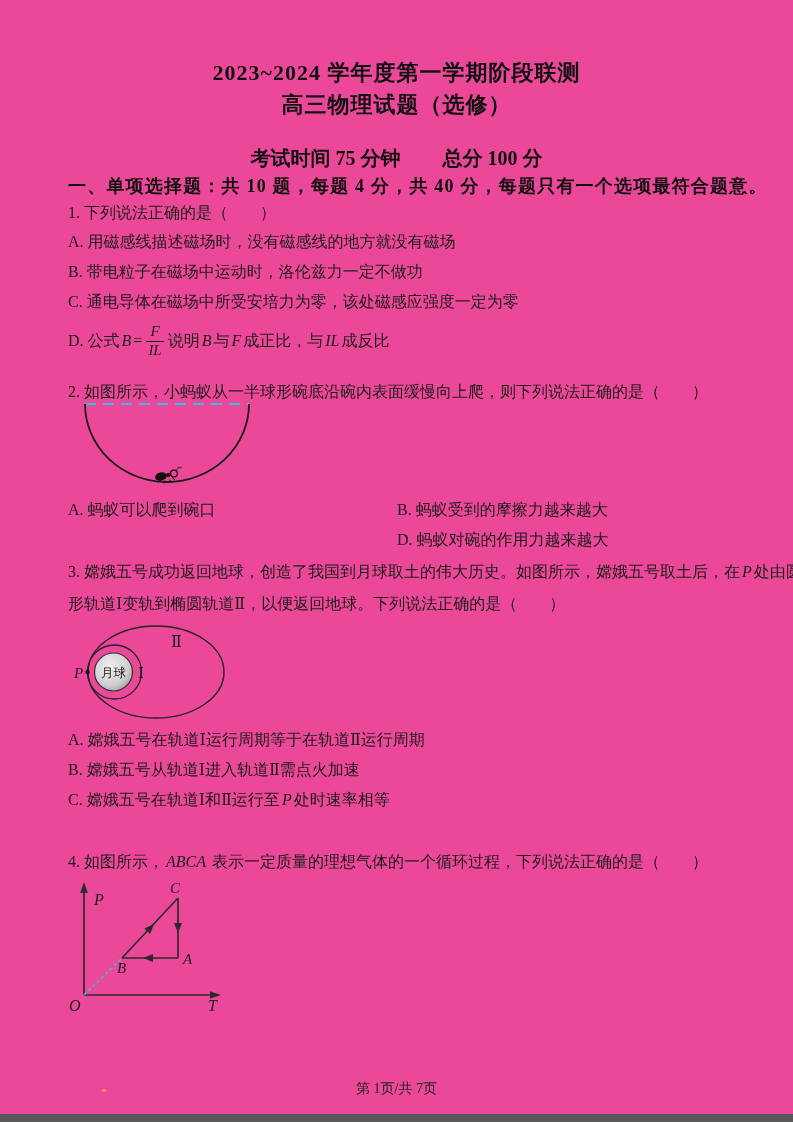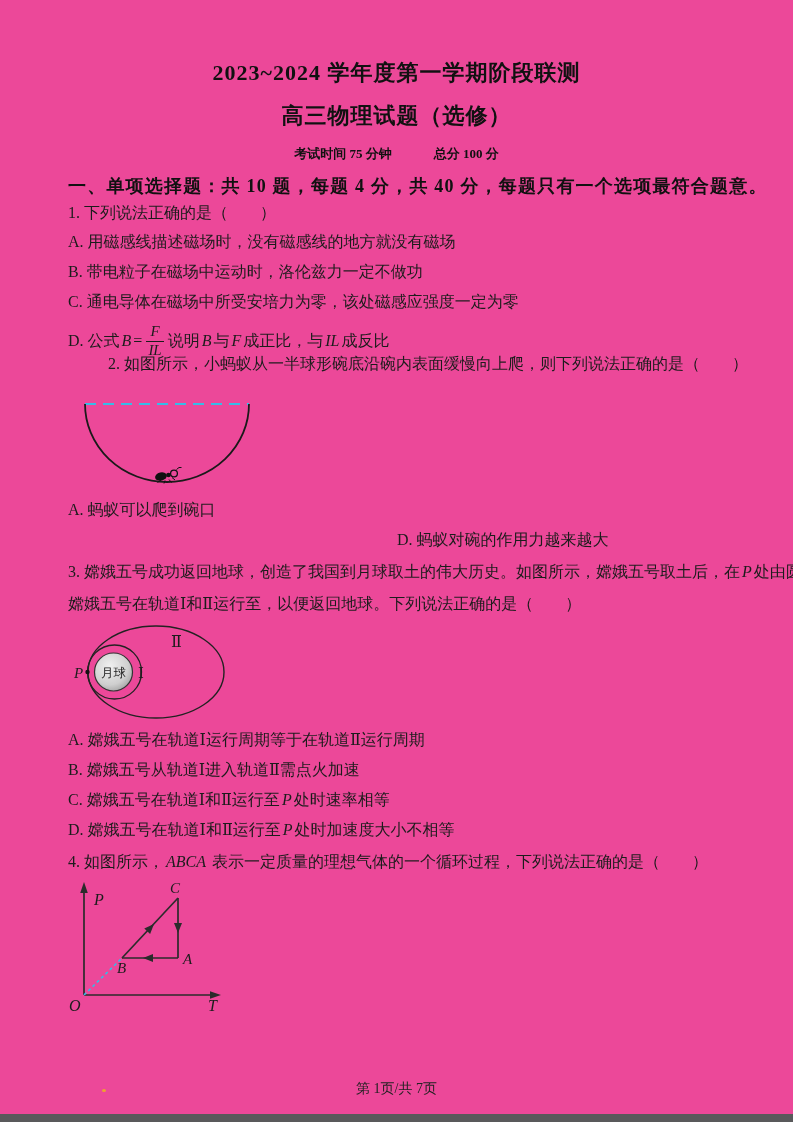--- a/index.html
+++ b/index.html
@@ -7,42 +7,42 @@
     position:relative;
     width:793px;height:1122px;
     background:#ec4899;
     font-family:"Liberation Serif","DejaVu Serif",serif;
     color:#1c1c1c;
     overflow:hidden;
   }
   .abs{position:absolute;white-space:nowrap;}
   .center{left:0;right:0;text-align:center;}
   .title{font-size:22px;font-weight:700;letter-spacing:1px;color:#111;}
-  .info{font-size:13px;font-weight:700;color:#111;}
+  .info{font-size:20px;font-weight:700;color:#111;}
   .info .gap{display:inline-block;width:42px;}
   .section-h{left:68px;font-size:18px;font-weight:700;letter-spacing:1.2px;color:#111;}
   .bodyline{left:68px;font-size:16px;line-height:24px;}
   .col2{left:397px;}
   .ital{font-style:italic;font-family:"Liberation Serif","DejaVu Serif",serif;padding:0 2px;}
   .formula-line{left:68px;top:318px;height:46px;display:flex;align-items:center;font-size:16px;}
   .frac{display:inline-block;vertical-align:middle;text-align:center;margin:0 4px;font-size:15px;line-height:1.05;}
   .frac .num{display:block;border-bottom:1.4px solid #1c1c1c;padding:0 4px 1px;}
   .frac .den{display:block;padding-top:1px;}
   .footer{left:0;right:0;top:1080px;text-align:center;font-size:14px;color:#222;}
   .bottom-bar{position:absolute;left:0;right:0;top:1114px;height:8px;background:#59595b;}
   .speck{position:absolute;left:102px;top:1089px;width:4px;height:3px;background:#f0a030;border-radius:50%;}
   svg text{font-family:"Liberation Serif","DejaVu Serif",serif;fill:#1c1c1c;}
 </style>
 </head>
 <body>
 
 <div class="page">
 
   <div class="abs center title" style="top:58px;">2023~2024 学年度第一学期阶段联测</div>
-  <div class="abs center title" style="top:101px;">高三物理试题（选修）</div>
+  <div class="abs center title" style="top:90px;">高三物理试题（选修）</div>
   <div class="abs center info" style="top:145px;">
     <span>考试时间 75 分钟</span><span class="gap"></span><span>总分 100 分</span>
   </div>
 
   <div class="abs section-h" style="top:174px;">一、单项选择题：共 10 题，每题 4 分，共 40 分，每题只有一个选项最符合题意。</div>
 
   <div class="abs bodyline" style="top:201px;">1. 下列说法正确的是（　　）</div>
   <div class="abs bodyline" style="top:230px;">A. 用磁感线描述磁场时，没有磁感线的地方就没有磁场</div>
   <div class="abs bodyline" style="top:260px;">B. 带电粒子在磁场中运动时，洛伦兹力一定不做功</div>
   <div class="abs bodyline" style="top:290px;">C. 通电导体在磁场中所受安培力为零，该处磁感应强度一定为零</div>
@@ -57,43 +57,44 @@
     </span>
     <span>说明</span>
     <span class="ital">B</span>
     <span>与</span>
     <span class="ital">F</span>
     <span>成正比，与</span>
     <span class="ital">IL</span>
     <span>成反比</span>
   </div>
 
-  <div class="abs bodyline" style="top:352px;margin-left:40px;">2. 如图所示，小蚂蚁从一半球形碗底沿碗内表面缓慢向上爬，则下列说法正确的是（　　）</div>
+  <div class="abs bodyline" style="top:380px;">2. 如图所示，小蚂蚁从一半球形碗底沿碗内表面缓慢向上爬，则下列说法正确的是（　　）</div>
 
   <div class="abs" style="left:81px;top:399px;">
     <svg width="172" height="92" viewBox="0 0 172 92">
       <line x1="4" y1="5" x2="168" y2="5" stroke="#35bce8" stroke-width="2.2" stroke-dasharray="11 7"></line>
       <path d="M 4 5 A 82 78 0 0 0 168 5" fill="none" stroke="#1a1a1a" stroke-width="1.8"></path>
       <g>
         <ellipse cx="80" cy="77.5" rx="6" ry="4" fill="#111" transform="rotate(-14 80 77.5)"></ellipse>
         <circle cx="87.5" cy="76" r="2.3" fill="#111"></circle>
         <circle cx="93" cy="74.5" r="3.4" fill="none" stroke="#111" stroke-width="1.3"></circle>
         <path d="M95.5 70.5 q2.5 -3 5 -2" fill="none" stroke="#111" stroke-width="1"></path>
         <path d="M80 81 l-3.5 2.5 M84 81.5 l-1 3 M88 80.5 l2.5 3 M91 78.5 l3 2.5" fill="none" stroke="#111" stroke-width="1"></path>
       </g>
     </svg>
   </div>
 
   <div class="abs bodyline" style="top:498px;">A. 蚂蚁可以爬到碗口</div>
+  <div class="abs bodyline col2" style="top:498px;">B. 蚂蚁受到的摩擦力越来越大</div>
   <div class="abs bodyline col2" style="top:528px;">D. 蚂蚁对碗的作用力越来越大</div>
 
   <div class="abs bodyline" style="top:560px;">
     <span>3. 嫦娥五号成功返回地球，创造了我国到月球取土的伟大历史。如图所示，嫦娥五号取土后，在</span><span class="ital">P</span><span>处由圆</span>
   </div>
-  <div class="abs bodyline" style="top:592px;">嫦娥五号在轨道Ⅰ和Ⅱ运行至，以便返回地球。下列说法正确的是（　　）</div>
+  <div class="abs bodyline" style="top:592px;">形轨道Ⅰ变轨到椭圆轨道Ⅱ，以便返回地球。下列说法正确的是（　　）</div>
 
   <div class="abs" style="left:71px;top:622px;">
     <svg width="160" height="102" viewBox="0 0 160 102">
       <defs>
         <radialGradient id="moonGrad" cx="40%" cy="35%" r="75%">
           <stop offset="0%" stop-color="#f0f0f0"></stop>
           <stop offset="65%" stop-color="#cfcfcf"></stop>
           <stop offset="100%" stop-color="#9a9a9a"></stop>
         </radialGradient>
       </defs>
@@ -105,23 +106,20 @@
       <text x="42.5" y="54.5" font-size="12.5" text-anchor="middle">月球</text>
       <text x="67" y="56" font-size="15">Ⅰ</text>
       <text x="100" y="25" font-size="16">Ⅱ</text>
     </svg>
   </div>
 
   <div class="abs bodyline" style="top:728px;">A. 嫦娥五号在轨道Ⅰ运行周期等于在轨道Ⅱ运行周期</div>
   <div class="abs bodyline" style="top:758px;">B. 嫦娥五号从轨道Ⅰ进入轨道Ⅱ需点火加速</div>
   <div class="abs bodyline" style="top:788px;">
     <span>C. 嫦娥五号在轨道Ⅰ和Ⅱ运行至</span><span class="ital">P</span><span>处时速率相等</span>
-  </div>
-  <div class="abs bodyline" style="top:818px;">
-    <span>D. 嫦娥五号在轨道Ⅰ和Ⅱ运行至</span><span class="ital">P</span><span>处时加速度大小不相等</span>
   </div>
 
   <div class="abs bodyline" style="top:850px;">
     <span>4. 如图所示，</span><span class="ital">ABCA</span><span> 表示一定质量的理想气体的一个循环过程，下列说法正确的是（　　）</span>
   </div>
 
   <div class="abs" style="left:65px;top:880px;">
     <svg width="170" height="140" viewBox="0 0 170 140">
 
       <line x1="19" y1="115" x2="19" y2="10" stroke="#2b2b2b" stroke-width="1.7"></line>

